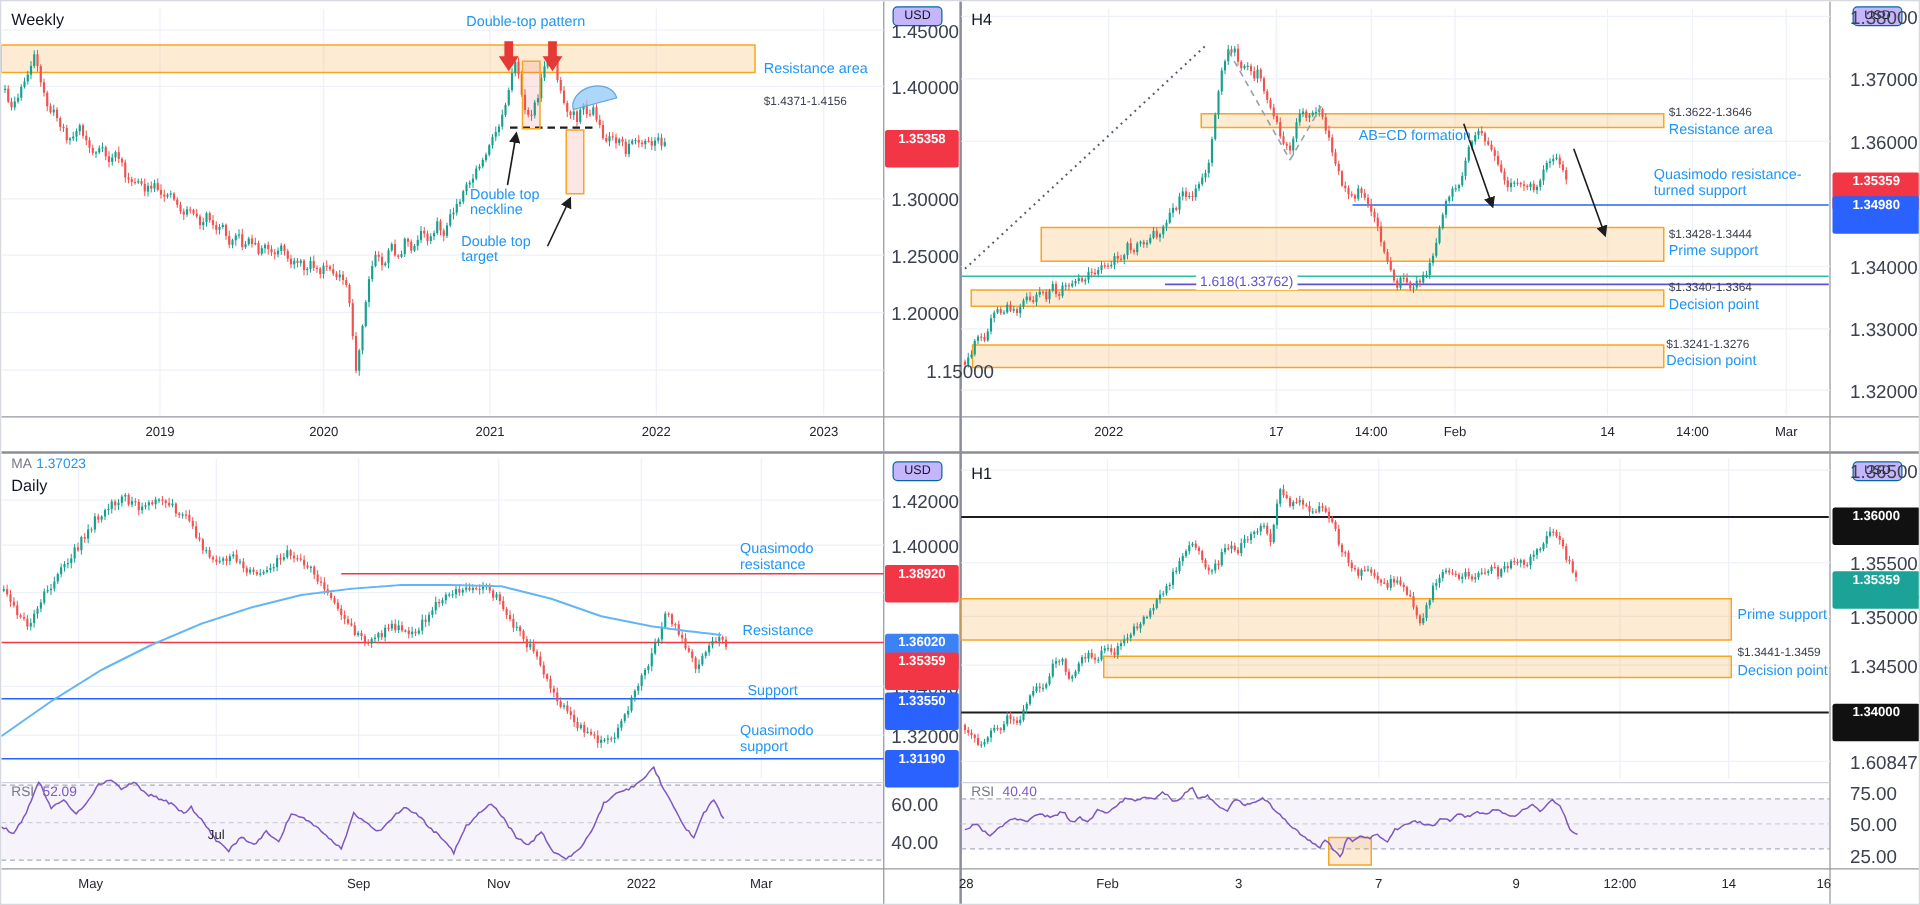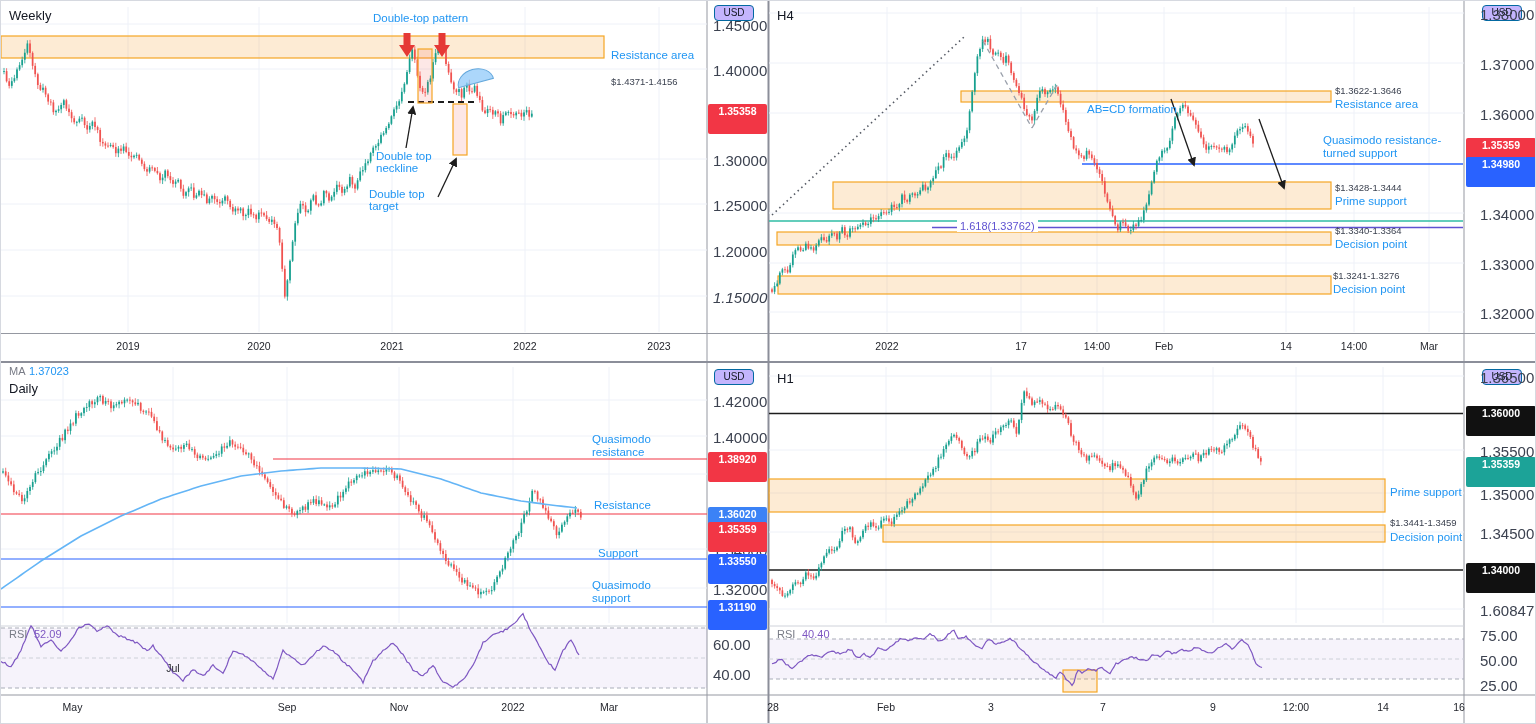--- a/index.html
+++ b/index.html
@@ -1760,21 +1760,21 @@
       <div class="lbl t-blue" style="left: 375px; top: 161px;">neckline</div>
       <div class="lbl t-blue" style="left: 368px; top: 187px;">Double top</div>
       <div class="lbl t-blue" style="left: 368px; top: 199px;">target</div>
       <div class="lbl t-small" style="left: 610px; top: 36px; margin-top: 40px;">$1.4371-1.4156</div>
       <div class="lbl t-blue" style="left: 610px; top: 48px;">Resistance area</div>
       <div class="lbl tick" style="left: 712px; top: 17px;">1.45000</div>
       <div class="lbl tick" style="left: 712px; top: 62px;">1.40000</div>
       <div class="lbl tick" style="left: 712px; top: 152px;">1.30000</div>
       <div class="lbl tick" style="left: 712px; top: 197px;">1.25000</div>
       <div class="lbl tick" style="left: 712px; top: 243px;">1.20000</div>
-      <div class="lbl tick" style="left: 712px; top: 289px; font-style: italic;">1.15000</div>
+      <div class="lbl tick" style="left: 740px; top: 289px;">1.15000</div>
       <div class="tag" style="left: 707px; top: 102.5px; width: 59px; background: rgb(242, 54, 69);">1.35358</div>
       <div class="lbl ttick" style="left: 127px; top: 340px;">2019</div>
       <div class="lbl ttick" style="left: 258px; top: 340px;">2020</div>
       <div class="lbl ttick" style="left: 391px; top: 340px;">2021</div>
       <div class="lbl ttick" style="left: 524px; top: 340px;">2022</div>
       <div class="lbl ttick" style="left: 658px; top: 340px;">2023</div>
       <div class="plot-hit" style="left: 0px; top: 6px; width: 706px; height: 325px;"></div>
       <div class="lbl t-blue" style="left: 1086px; top: 102px;">AB=CD formation</div>
       <div class="lbl t-purple" style="left: 956px; top: 219px;">1.618(1.33762)</div>
       <div class="lbl t-small" style="left: 1334px; top: 85px;">$1.3622-1.3646</div>

